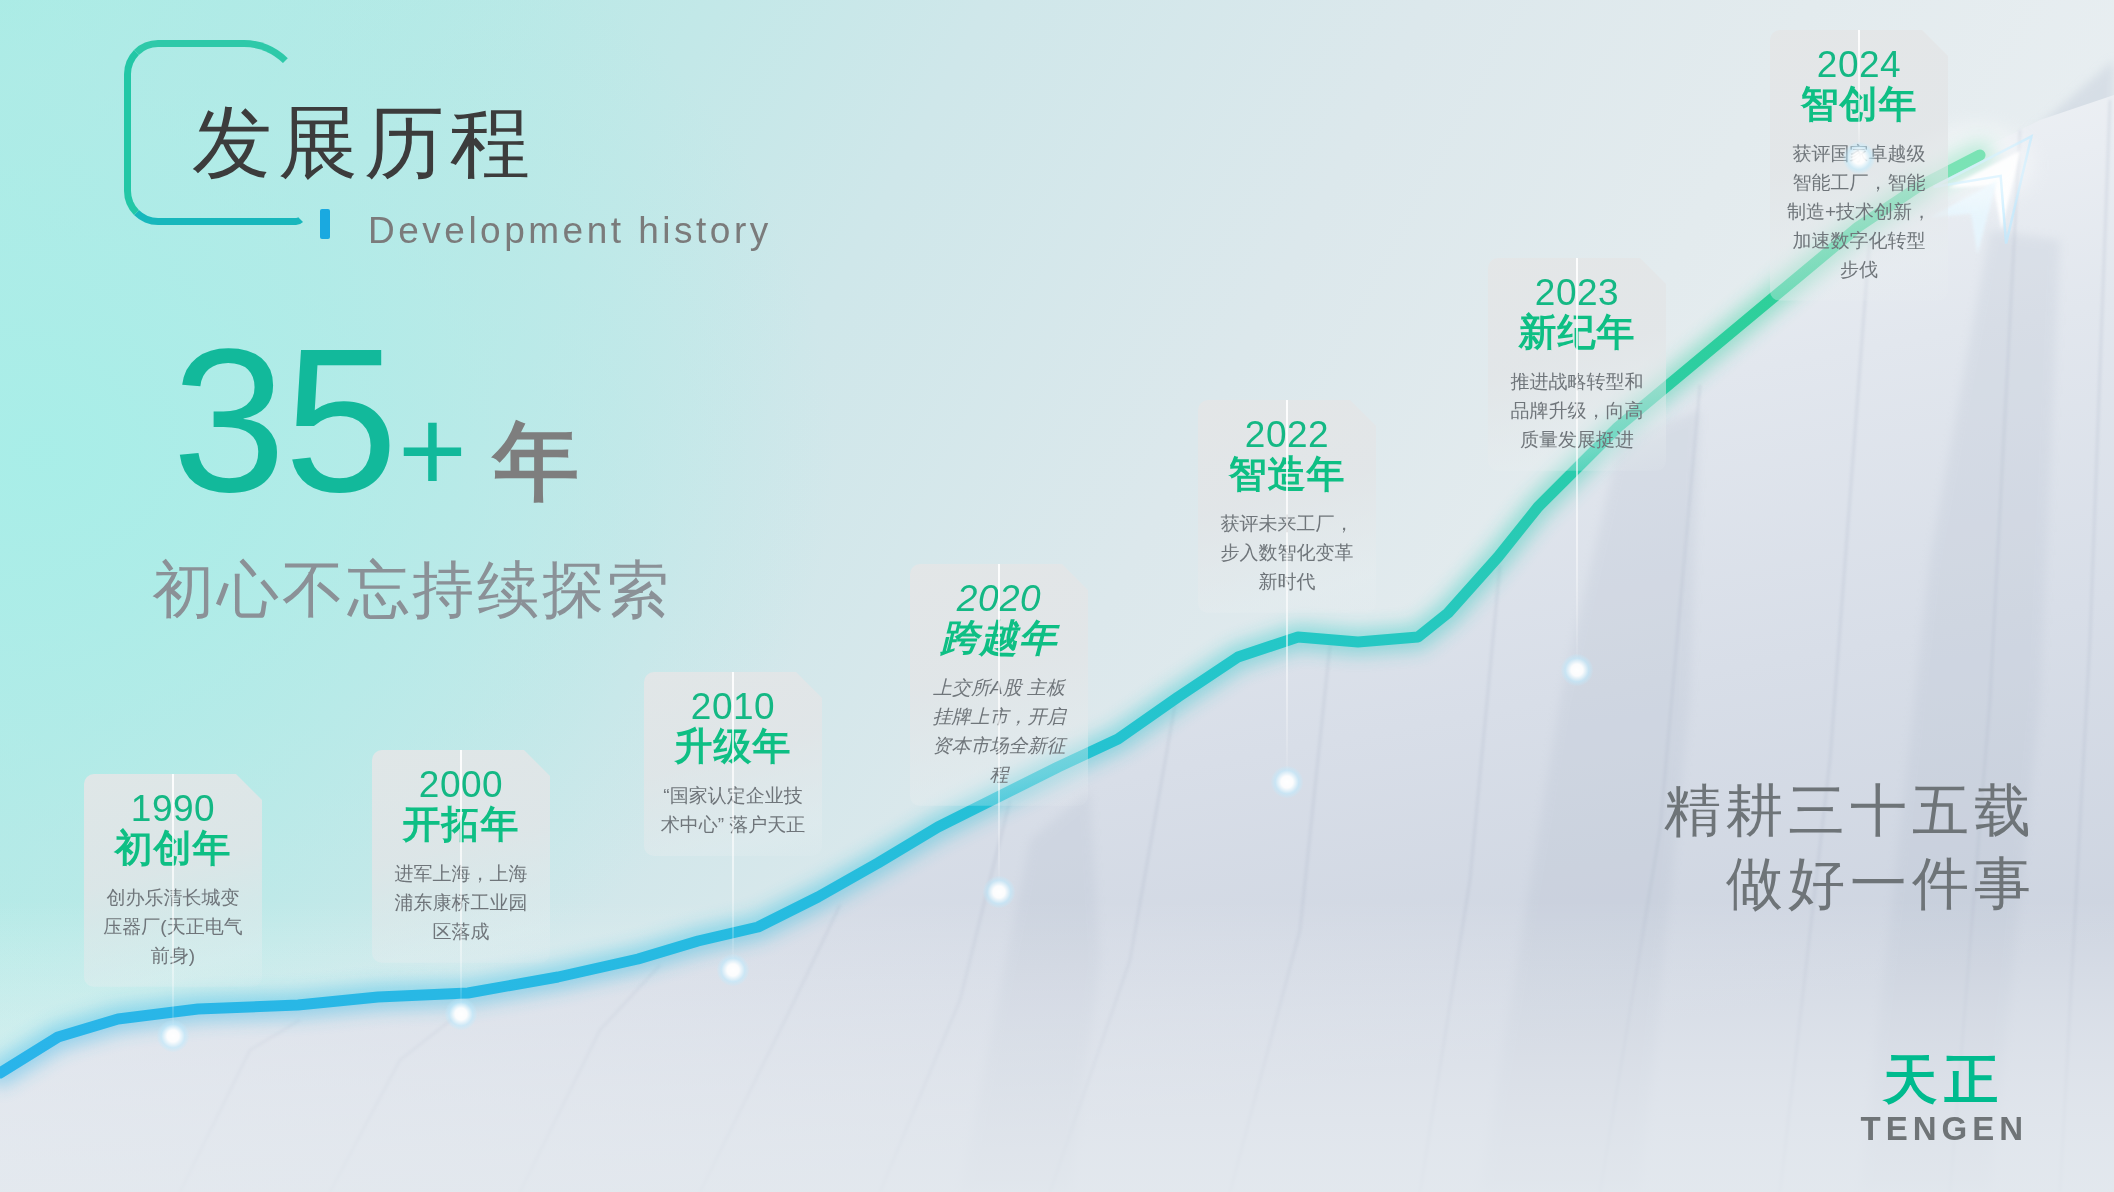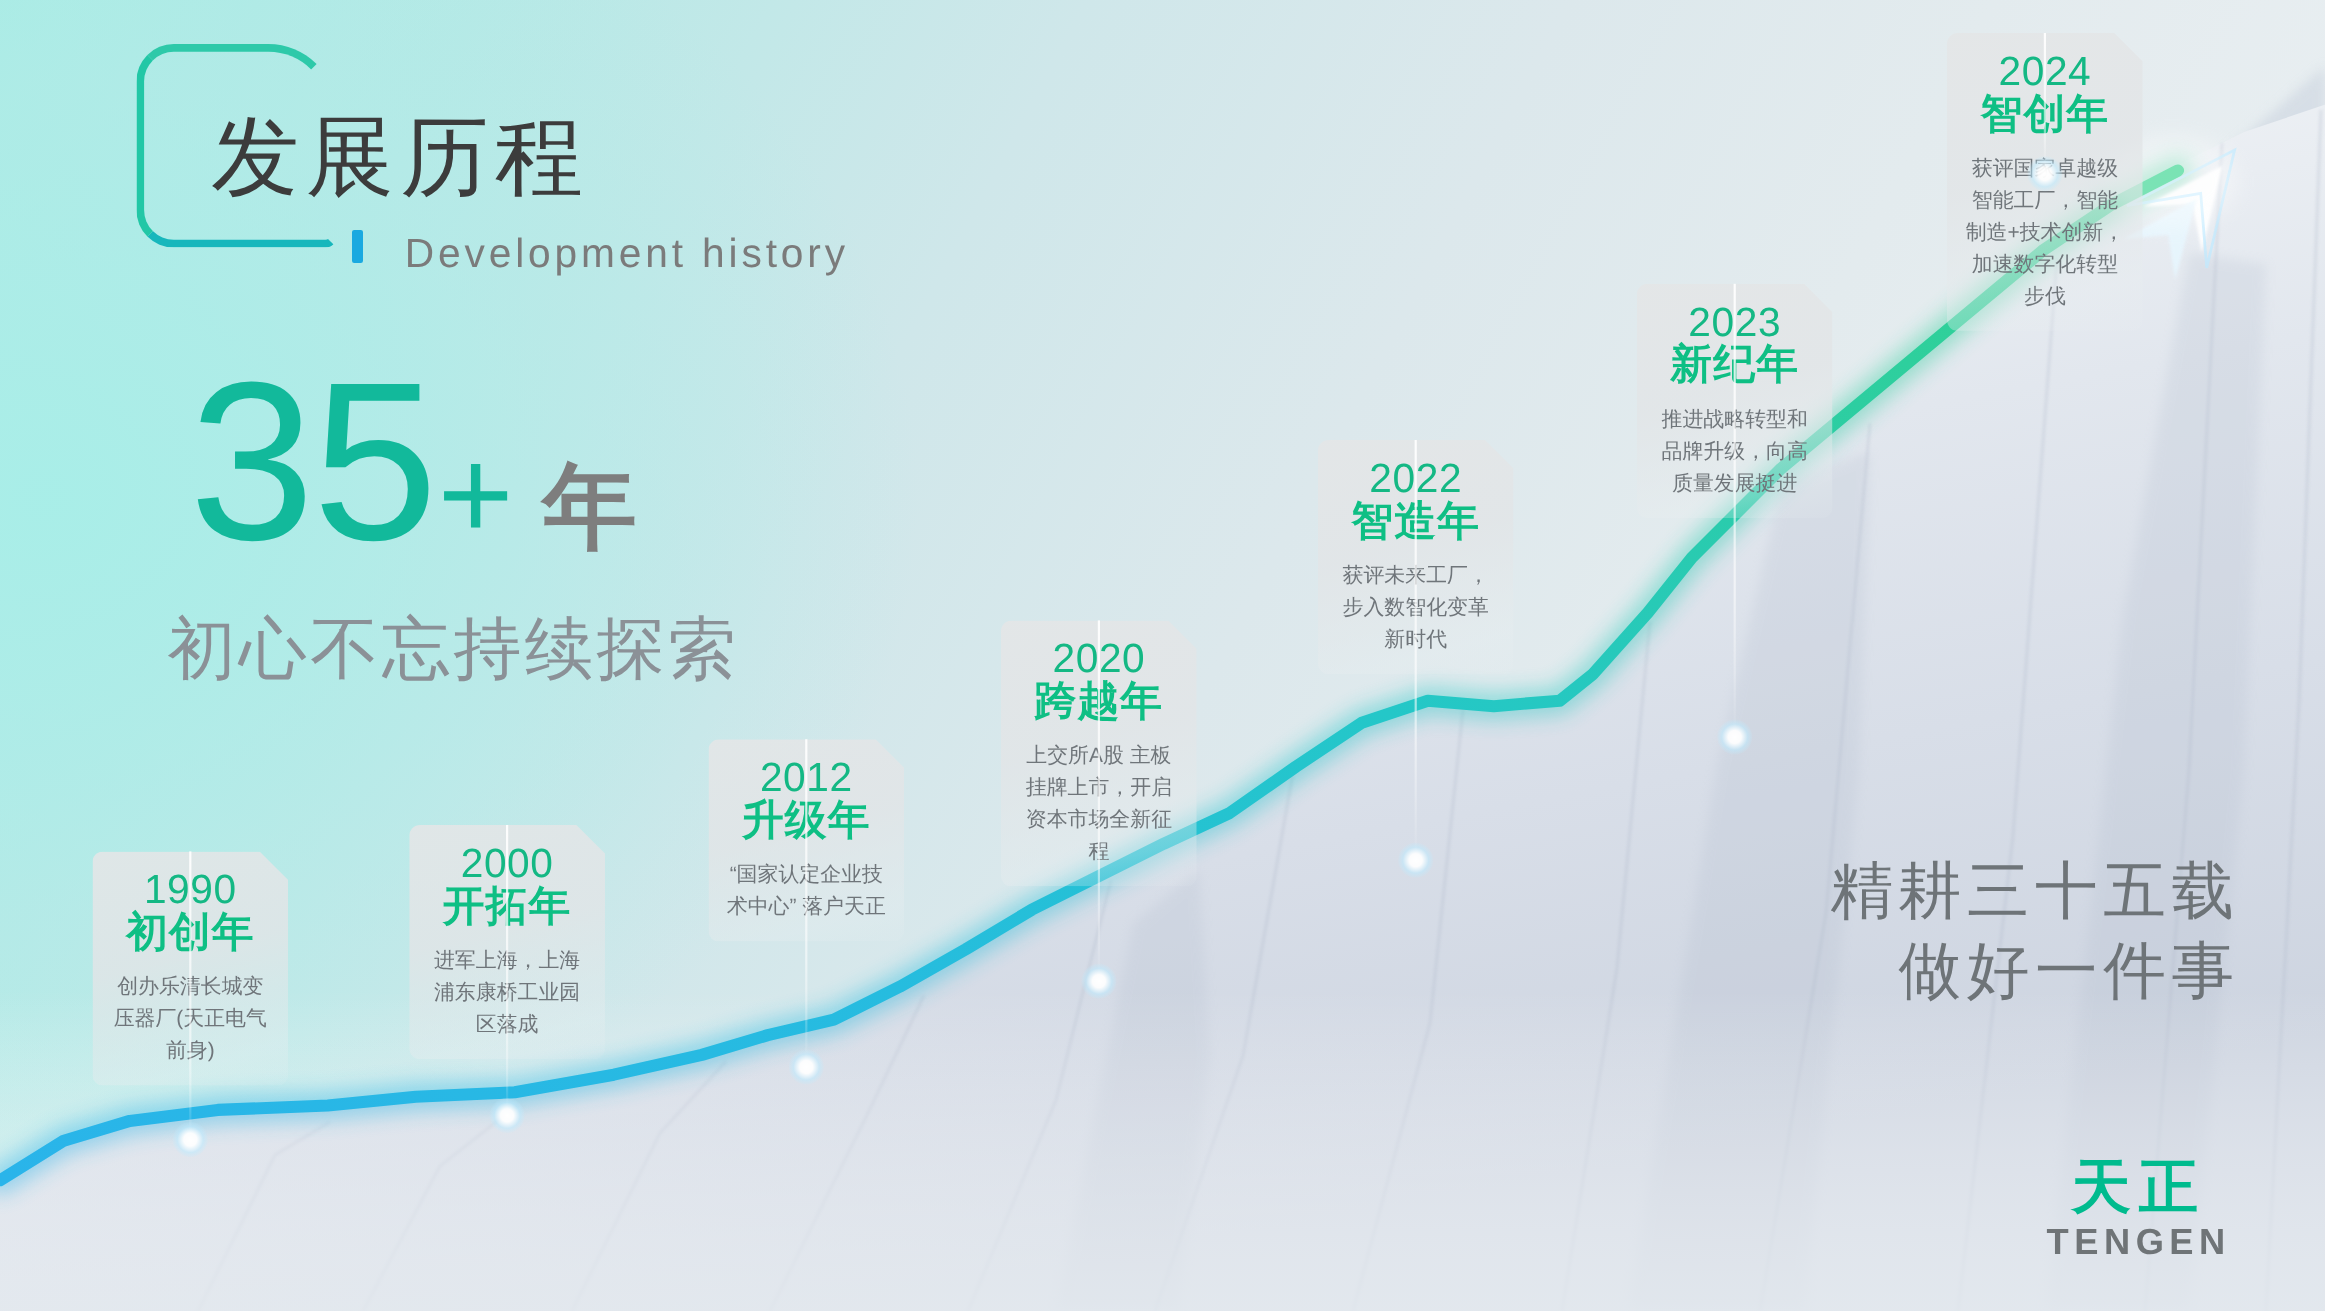--- a/index.html
+++ b/index.html
@@ -256,29 +256,29 @@
       <div class="card-year">2000</div>
       <div class="card-theme">开拓年</div>
       <div class="card-desc">进军上海，上海浦东康桥工业园区落成</div>
     </div>
     <div class="stem" style="height:256px;"></div>
     <div class="glow-node" style="top:248px;"></div>
   </div>
 
   <div class="milestone" style="left:644px; top:672px;">
     <div class="card">
-      <div class="card-year">2012</div>
+      <div class="card-year">2010</div>
       <div class="card-theme">升级年</div>
       <div class="card-desc">“国家认定企业技术中心” 落户天正</div>
     </div>
     <div class="stem" style="height:290px;"></div>
     <div class="glow-node" style="top:282px;"></div>
   </div>
 
-  <div class="milestone" style="left:910px; top:564px;">
+  <div class="milestone" style="left:910px; top:564px;font-style:italic;">
     <div class="card">
       <div class="card-year">2020</div>
       <div class="card-theme">跨越年</div>
       <div class="card-desc">上交所A股 主板挂牌上市，开启资本市场全新征程</div>
     </div>
     <div class="stem" style="height:320px;"></div>
     <div class="glow-node" style="top:312px;"></div>
   </div>
 
   <div class="milestone" style="left:1198px; top:400px;">

